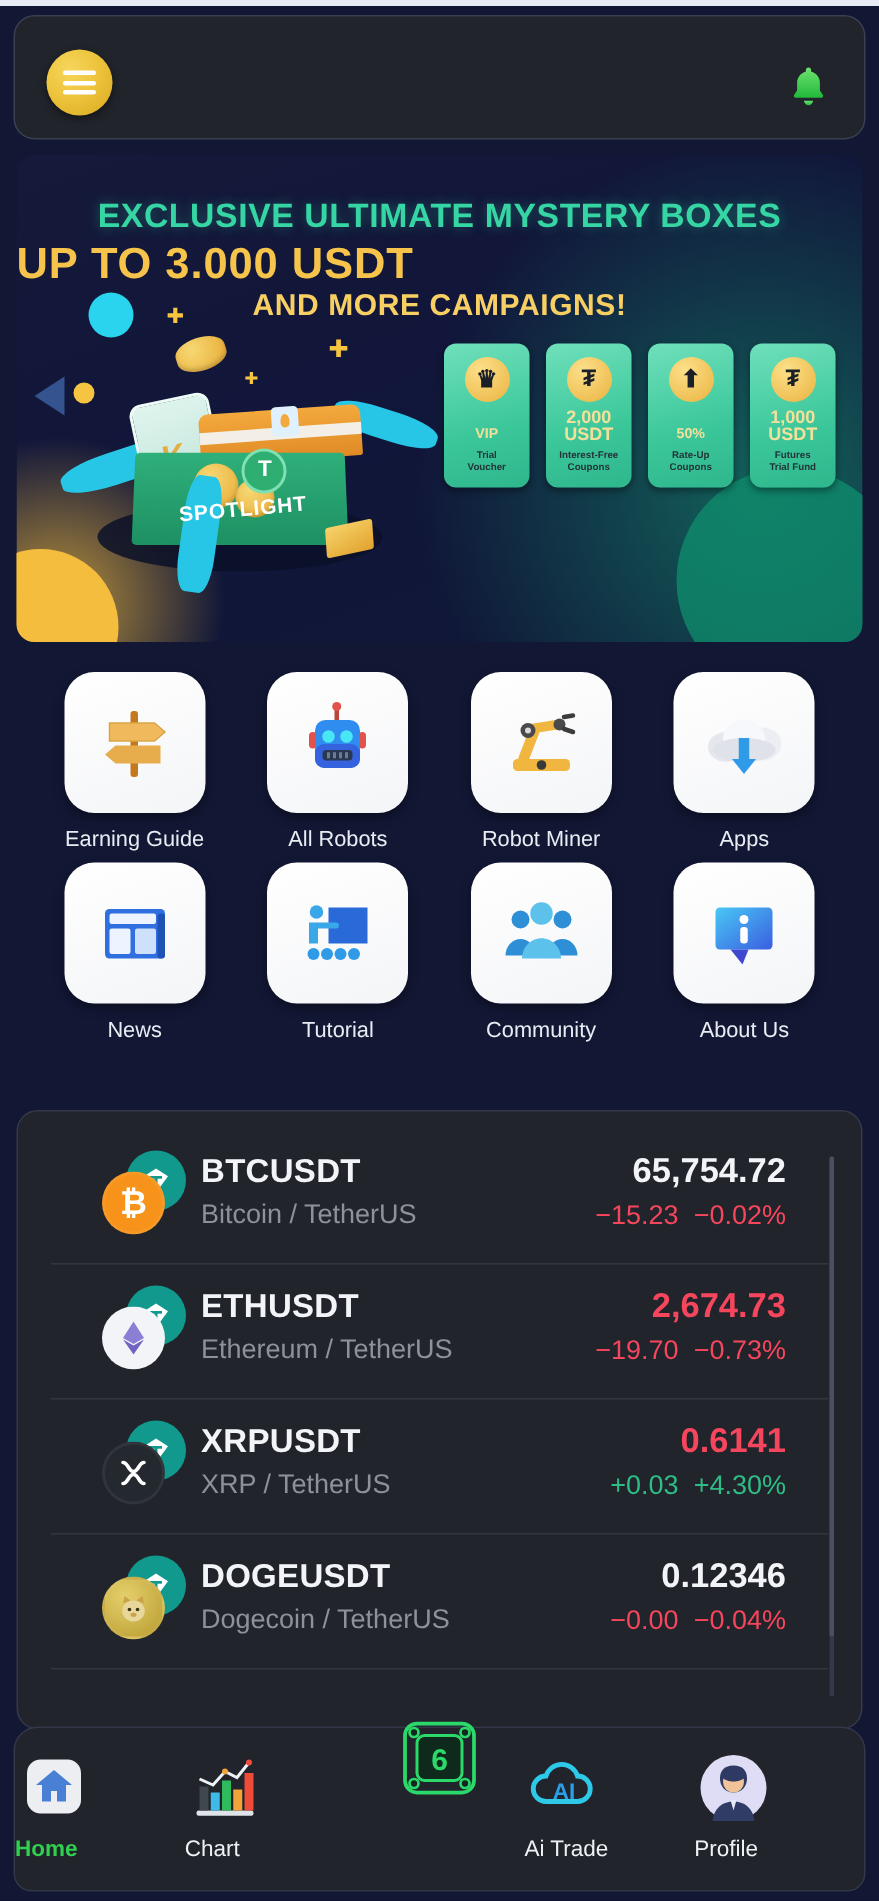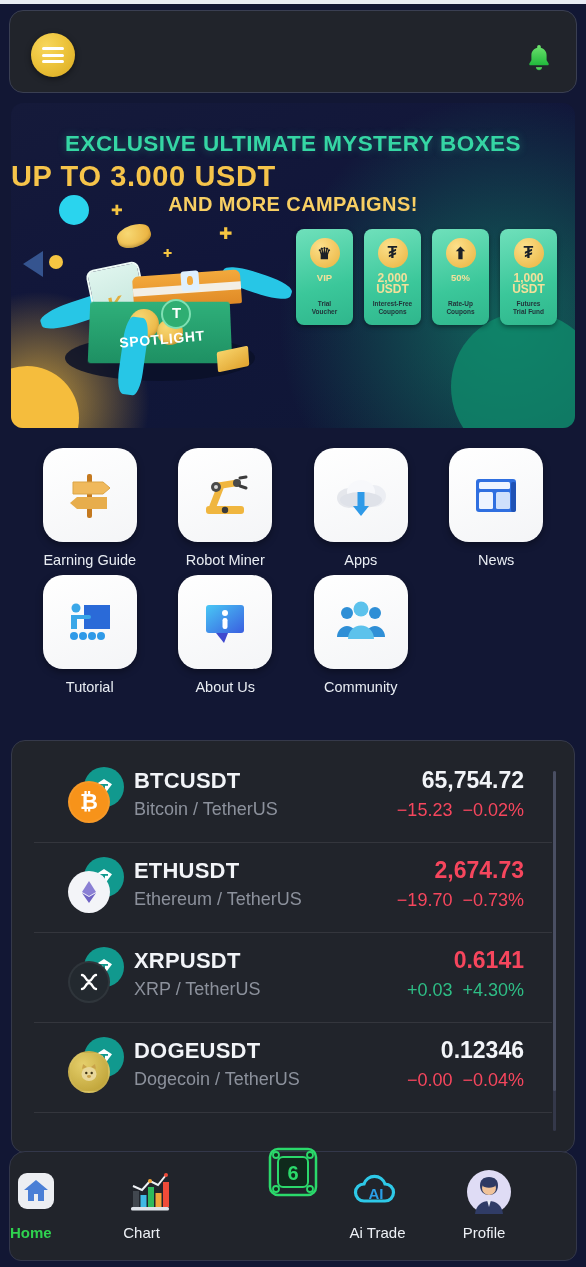--- a/index.html
+++ b/index.html
@@ -282,21 +282,21 @@
     position: absolute;
     top: 9px; left: 13.5px;
     width: 30px; height: 30px;
     border-radius: 50%;
     background: radial-gradient(circle at 35% 28%, #fce08a, #eab33f);
     display: flex; align-items: center; justify-content: center;
     font-size: 16px; font-weight: bold; color: #1b2027;
   }
   .voucher .v-amt {
     position: absolute;
-    top: 44px; left: 0; width: 100%;
+    top: 56px; left: 0; width: 100%;
     text-align: center;
     font-size: 9.5px;
     font-weight: bold;
     line-height: 10.5px;
     color: #f3e09a;
   }
   .voucher .v-amt.big { font-size: 12px; top: 44px; }
   .voucher .v-desc {
     position: absolute;
     bottom: 9px; left: 0; width: 100%;
@@ -554,20 +554,40 @@
         <svg width="58" height="58" viewBox="0 0 58 58">
           <rect x="26" y="8" width="5" height="44" rx="2" fill="#c4791f"></rect>
           <path d="M12 16h30l7 6-7 6H12z" fill="#f0b95c"></path>
           <path d="M12 16h30l7 6-7 6H12z" fill="none" stroke="#dba546" stroke-width="1"></path>
           <path d="M46 31H16l-7 6 7 6h30z" fill="#e7ad4c"></path>
         </svg>
       </div>
       <div class="grid-label">Earning Guide</div>
     </div>
 
+    <div class="grid-item">
+      <div class="tile">
+        <svg width="58" height="58" viewBox="0 0 58 58">
+          <rect x="27" y="5" width="3" height="9" fill="#b9443b"></rect>
+          <circle cx="28.5" cy="5" r="3" fill="#e2524a"></circle>
+          <rect x="10" y="22" width="5" height="11" rx="2.5" fill="#e2524a"></rect>
+          <rect x="43" y="22" width="5" height="11" rx="2.5" fill="#e2524a"></rect>
+          <rect x="14" y="14" width="30" height="32" rx="7" fill="#2f8df0"></rect>
+          <rect x="14" y="30" width="30" height="16" rx="6" fill="#3563e0"></rect>
+          <circle cx="23" cy="25" r="4.2" fill="#49e6f5"></circle>
+          <circle cx="35" cy="25" r="4.2" fill="#49e6f5"></circle>
+          <rect x="19" y="34" width="20" height="7" rx="2.5" fill="#293850"></rect>
+          <rect x="22" y="35.5" width="2" height="4" fill="#6b7d95"></rect>
+          <rect x="26" y="35.5" width="2" height="4" fill="#6b7d95"></rect>
+          <rect x="30" y="35.5" width="2" height="4" fill="#6b7d95"></rect>
+          <rect x="34" y="35.5" width="2" height="4" fill="#6b7d95"></rect>
+        </svg>
+      </div>
+      <div class="grid-label">All Robots</div>
+    </div>
 
     <div class="grid-item">
       <div class="tile">
         <svg width="58" height="58" viewBox="0 0 58 58">
           <rect x="10" y="40" width="38" height="8" rx="3" fill="#f0b63f"></rect>
           <circle cx="29" cy="44" r="3.2" fill="#3a3a3a"></circle>
           <path d="M17 40 L24 22" stroke="#f0b63f" stroke-width="7" stroke-linecap="round"></path>
           <path d="M21 20 L40 17" stroke="#f0b63f" stroke-width="6.5" stroke-linecap="round"></path>
           <circle cx="20" cy="21" r="5" fill="#4a4a4a"></circle>
           <circle cx="20" cy="21" r="2" fill="#d9d9d9"></circle>
@@ -612,52 +632,52 @@
           <circle cx="15" cy="15" r="4.5" fill="#3aa7e8"></circle>
           <path d="M10 22h6v14h-6z" fill="#3aa7e8"></path>
           <rect x="14" y="22" width="16" height="4" rx="2" fill="#3aa7e8"></rect>
           <circle cx="13" cy="43" r="4" fill="#2f9ae8"></circle>
           <circle cx="22" cy="43" r="4" fill="#2f9ae8"></circle>
           <circle cx="31" cy="43" r="4" fill="#2f9ae8"></circle>
           <circle cx="40" cy="43" r="4" fill="#2f9ae8"></circle>
         </svg>
       </div>
       <div class="grid-label">Tutorial</div>
+    </div>
+
+    <div class="grid-item">
+      <div class="tile">
+        <svg width="58" height="58" viewBox="0 0 58 58">
+          <circle cx="15" cy="20" r="6" fill="#2f8fd6"></circle>
+          <path d="M5 44c0-6 4.5-11 10-11s10 5 10 11z" fill="#2f8fd6"></path>
+          <circle cx="43" cy="20" r="6" fill="#2f8fd6"></circle>
+          <path d="M33 44c0-6 4.5-11 10-11s10 5 10 11z" fill="#2f8fd6"></path>
+          <circle cx="29" cy="16" r="7.5" fill="#5cc2ec"></circle>
+          <path d="M16 46c0-7.5 5.8-13.5 13-13.5S42 38.5 42 46z" fill="#5cc2ec"></path>
+        </svg>
+      </div>
+      <div class="grid-label">Community</div>
     </div>
 
     <div class="grid-item">
       <div class="tile">
         <svg width="58" height="58" viewBox="0 0 58 58">
           <defs>
             <linearGradient id="infg" x1="0" y1="0" x2="1" y2="1">
               <stop offset="0%" stop-color="#49c8f5"></stop>
               <stop offset="100%" stop-color="#3a5ee0"></stop>
             </linearGradient>
           </defs>
           <rect x="10" y="12" width="38" height="28" rx="3" fill="url(#infg)"></rect>
           <path d="M20 40h12l-4 10z" fill="#3f49cf"></path>
           <circle cx="29" cy="20" r="3" fill="#fff"></circle>
           <rect x="26.5" y="25" width="5" height="11" rx="2.2" fill="#fff"></rect>
         </svg>
       </div>
       <div class="grid-label">About Us</div>
-    </div>
-
-    <div class="grid-item">
-      <div class="tile">
-        <svg width="58" height="58" viewBox="0 0 58 58">
-          <circle cx="15" cy="20" r="6" fill="#2f8fd6"></circle>
-          <path d="M5 44c0-6 4.5-11 10-11s10 5 10 11z" fill="#2f8fd6"></path>
-          <circle cx="43" cy="20" r="6" fill="#2f8fd6"></circle>
-          <path d="M33 44c0-6 4.5-11 10-11s10 5 10 11z" fill="#2f8fd6"></path>
-          <circle cx="29" cy="16" r="7.5" fill="#5cc2ec"></circle>
-          <path d="M16 46c0-7.5 5.8-13.5 13-13.5S42 38.5 42 46z" fill="#5cc2ec"></path>
-        </svg>
-      </div>
-      <div class="grid-label">Community</div>
     </div>
 
   </div>
 
   <div class="ticker-card">
     <div class="ticker-list">
 
       <div class="ticker-row">
         <div class="coin-pair-icon">
           <div class="pair-back">

